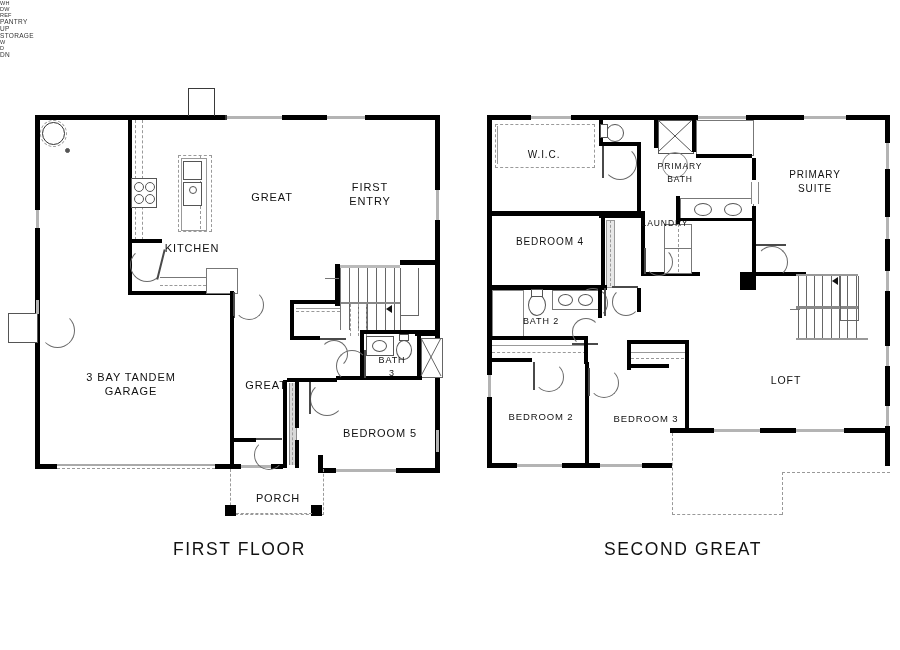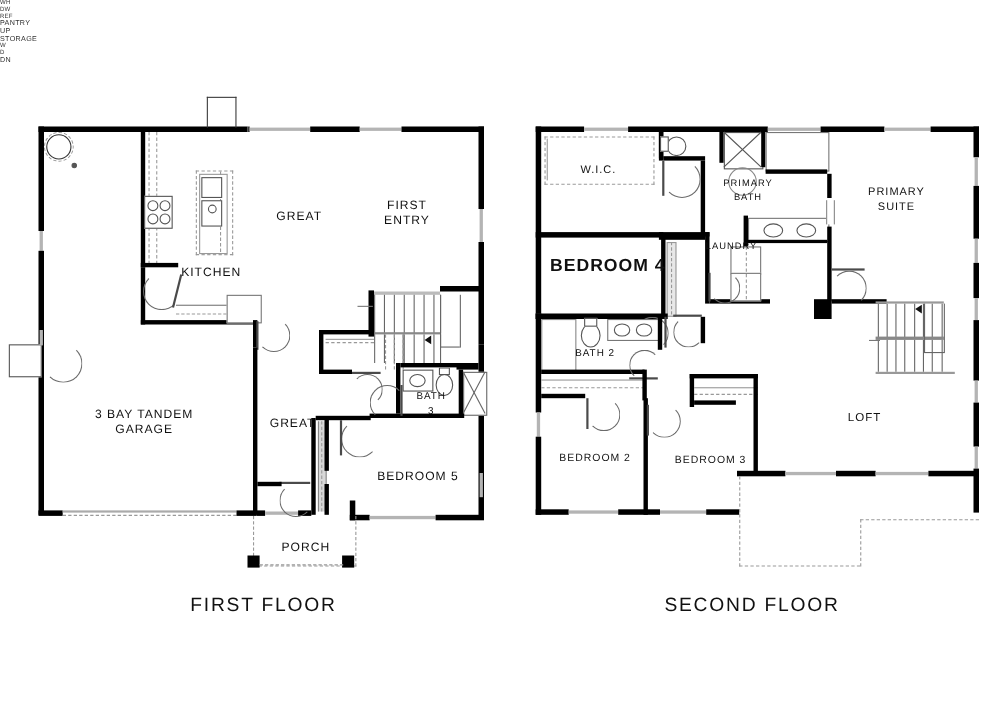--- a/index.html
+++ b/index.html
@@ -308,21 +308,21 @@
 
     <div class="wall" style="left:752px;top:158px;width:4px;height:22px;"></div>
     <div class="line" style="left:751px;top:182px;width:6px;height:22px;background:#fff;border-left:1px solid #888;border-right:1px solid #888;"></div>
     <div class="wall" style="left:752px;top:206px;width:4px;height:68px;"></div>
 
     <div class="wall" style="left:599px;top:211px;width:42px;height:7px;"></div>
     <div class="wall" style="left:601px;top:216px;width:4px;height:72px;"></div>
     <div class="line" style="left:606px;top:220px;width:7px;height:66px;background:#e8e8e8;border:1px solid #999;"></div>
     <div class="dash-v" style="left:610px;top:220px;height:66px;"></div>
     <div class="wall" style="left:487px;top:285px;width:120px;height:5px;"></div>
-    <div class="label" style="left:500px;top:235px;width:100px;font-size:16px;font-weight:bold;">BEDROOM 4</div>
+    <div class="label" style="left:500px;top:235px;width:100px;font-size:10px;">BEDROOM 4</div>
     <div class="swing tr" style="left:578px;top:288px;width:28px;height:28px;"></div>
     <div class="leaf" style="left:604px;top:288px;width:2px;height:28px;"></div>
 
     <div class="wall" style="left:641px;top:211px;width:4px;height:65px;"></div>
     <div class="wall" style="left:645px;top:272px;width:55px;height:4px;"></div>
     <div class="box" style="left:664px;top:224px;width:26px;height:24px;border-color:#777;"></div>
     <div class="tiny" style="left:672px;top:232px;">W</div>
     <div class="box" style="left:664px;top:248px;width:26px;height:24px;border-color:#777;"></div>
     <div class="tiny" style="left:673px;top:256px;">D</div>
     <div class="dash-v" style="left:678px;top:224px;height:48px;"></div>
@@ -401,16 +401,16 @@
     <div class="line" style="left:840px;top:276px;width:1px;height:44px;background:#666;"></div>
     <div class="small" style="left:777px;top:305px;width:20px;">DN</div>
     <div class="line" style="left:790px;top:309px;width:10px;height:1px;background:#777;"></div>
     <div class="arrow" style="left:832px;top:277px;border-top:4px solid transparent;
                 border-bottom:4px solid transparent;border-right:6px solid #111;"></div>
 
     <div class="label" style="left:775px;top:168px;width:80px;font-size:10px;">PRIMARY</div>
     <div class="label" style="left:775px;top:182px;width:80px;font-size:10px;">SUITE</div>
     <div class="label" style="left:755px;top:373px;width:62px;font-size:10.5px;">LOFT</div>
 
-    <div class="floorcap" style="left:604px;top:539px;">SECOND FLOOR</div>
+    <div class="floorcap" style="left:604px;top:539px;">SECOND GREAT</div>
   </div>
 
 </div>
 
 </body></html>

